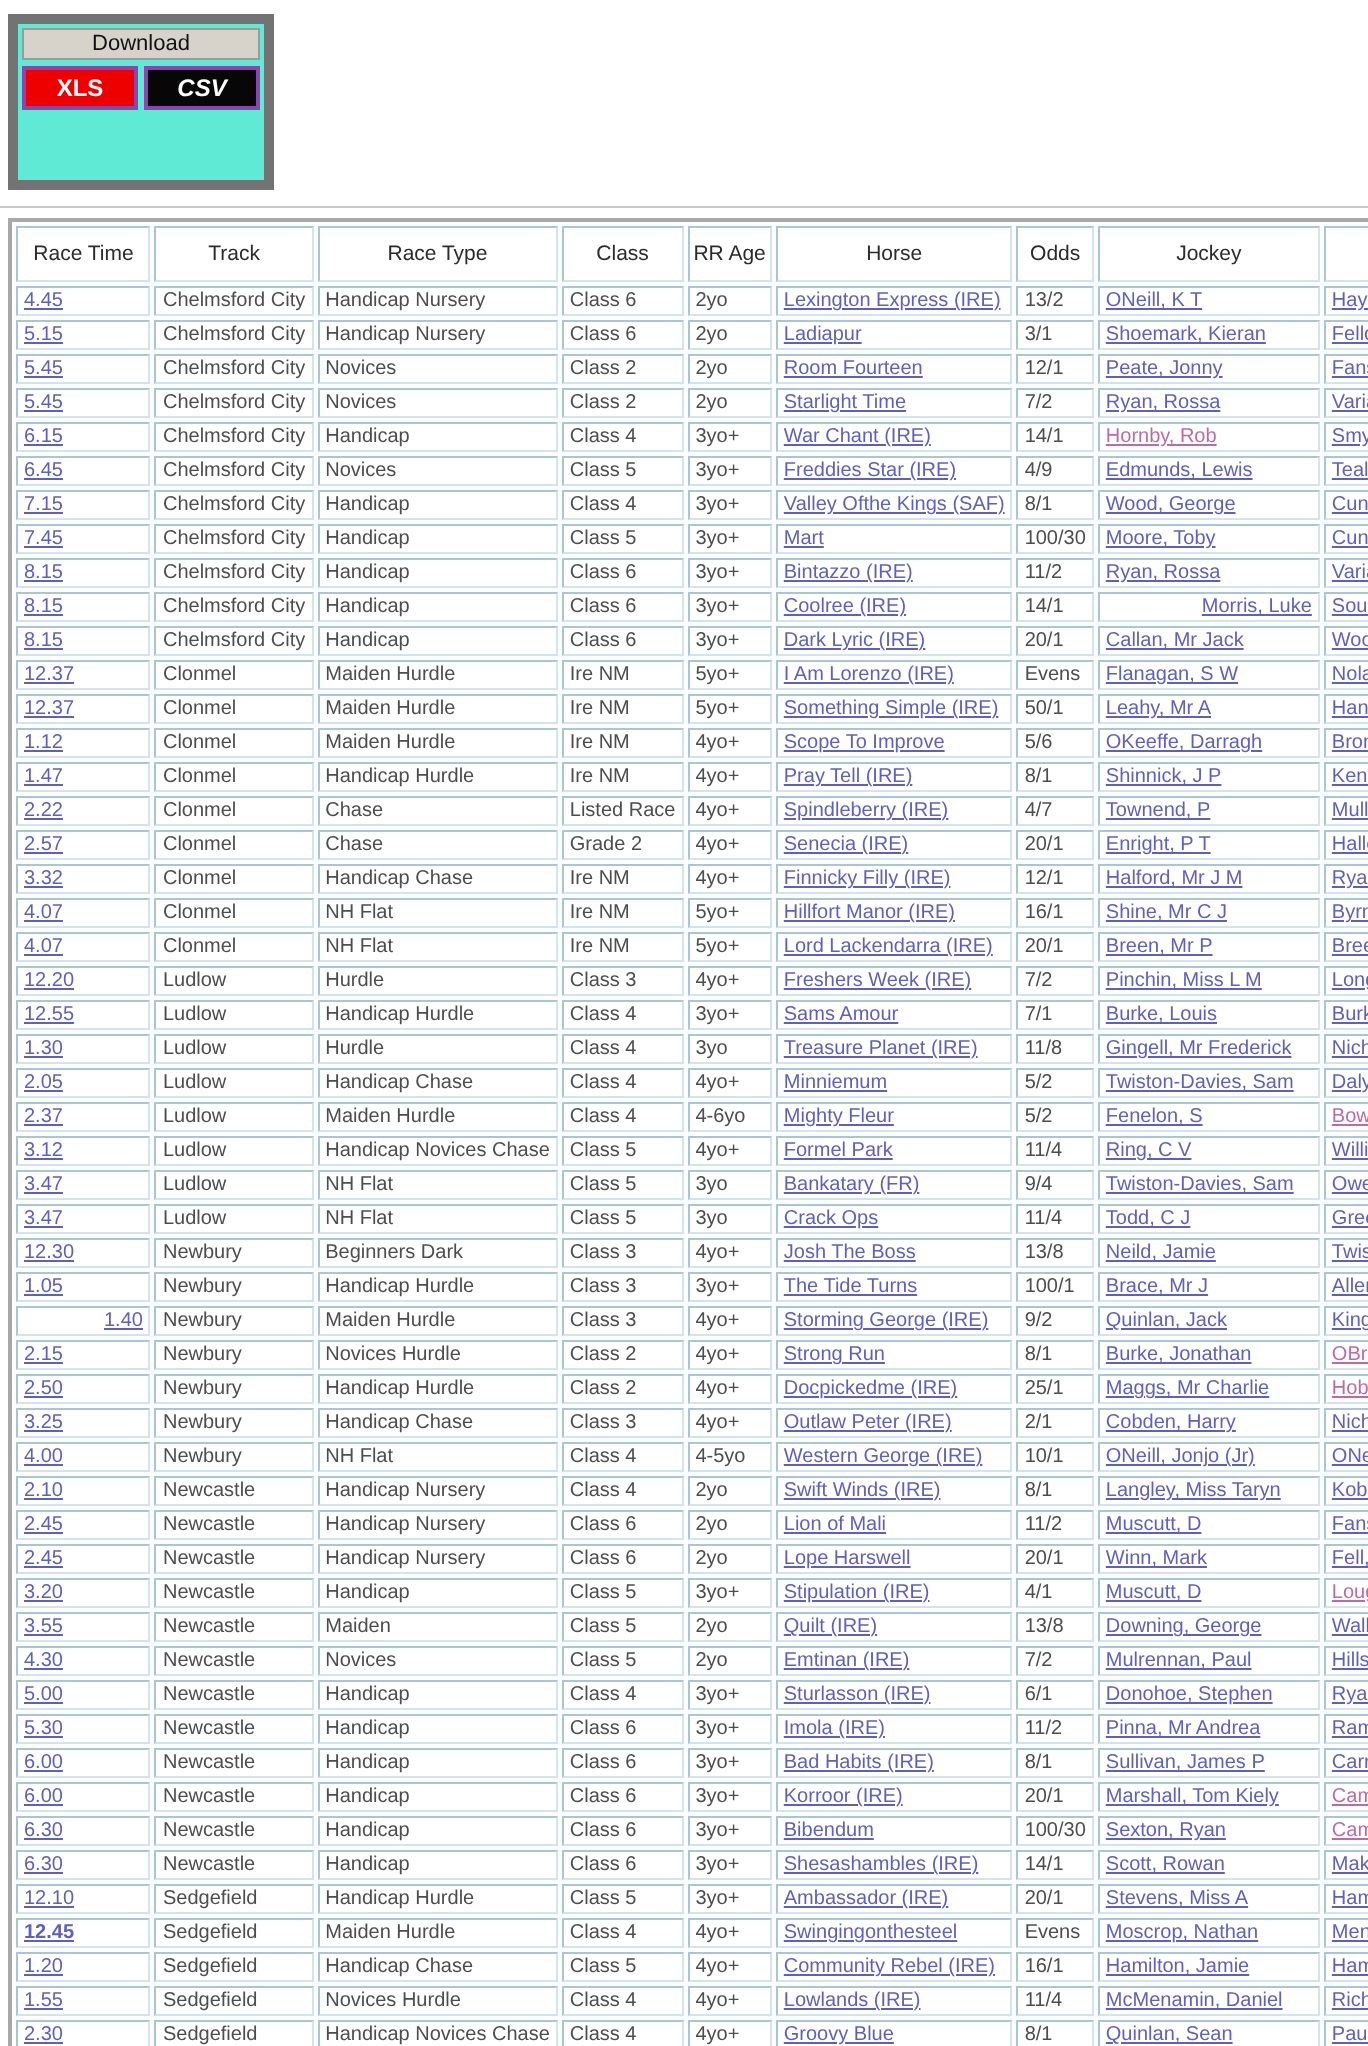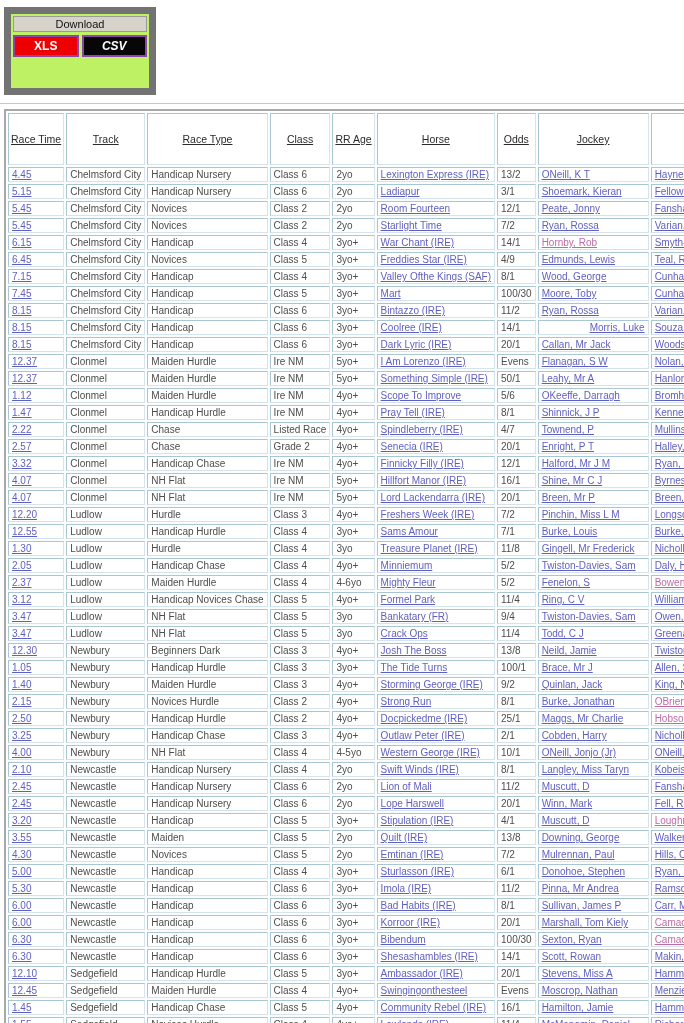--- a/index.html
+++ b/index.html
@@ -9,36 +9,36 @@
   
   .topbar { display:flex; align-items:stretch; padding:7px 0 0 4px; gap:3px; }
   .criteria-box { width:229px; min-height:88px; border:2px ridge #b5b5b5; outline:1px solid #8a8a8a; padding:3px 4px 4px 5px; }
   .criteria-text { font-size:11px; color:#3a3a3a; line-height:1.35; margin:0 0 6px 0; }
   .criteria-text b { color:#191919; }
   .btn { display:inline-block; background:#f3eedb; border:1px solid #6f6a55; box-shadow:1px 1px 0 #6f6a55;
          font-size:10.5px; color:#1c1c1c; padding:1px 4px; margin:0; cursor:pointer; font-family:"Liberation Sans",sans-serif; }
   .btn-row { margin-top:7px; }
   .btn + .btn { margin-left:2px; }
 
-  .download-box { width:152px; min-height:88px; border:7px solid #737373; padding:2px; background:#bef264; }
+  .download-box { width:133px; min-height:88px; border:5px solid #737373; padding:2px; background:#5eead4; }
   .download-header { background:#d7d3cb; border:1px solid #9a9a9a; text-align:center; font-size:11px; color:#111; padding:1px 0; }
   .download-buttons { display:flex; gap:3px; margin-top:3px; }
   .dl-btn { flex:1; text-align:center; font-size:12px; font-weight:bold; color:#fff; padding:2px 0; cursor:pointer;
             border:2px solid #8e44ad; }
 
   hr.sep { border:none; border-top:1px solid #c9c9c9; margin:8px 0 5px 0; }
 
   
   table.race { border-collapse:separate; border-spacing:2px; margin-left:4px; width:666px;
                border:2px outset #a8a8a8; background:#fdfdfd; }
   table.race th, table.race td {
       border:1px solid; border-color:#a9c6d4 #d3e4ed #d3e4ed #a9c6d4;
       font-size:10px; padding:1px 3px; white-space:nowrap; overflow:hidden; background:#fff;
   }
-  table.race th { text-align:center; color:#2b2b2b; font-weight:normal; font-size:10.5px; padding:19px 2px;text-decoration:underline; }
+  table.race th { text-align:center; color:#2b2b2b; font-weight:normal; font-size:10.5px; padding:7px 2px; }
   table.race td { color:#4d4d4d; height:12px; }
   a.cell-link { text-decoration:underline; cursor:pointer; }
 </style>
 </head>
 <body>
 
 <div class="page">
 
   <div class="topbar">
 
@@ -403,21 +403,21 @@
           <td>Newbury</td>
           <td>Handicap Hurdle</td>
           <td>Class 3</td>
           <td>3yo+</td>
           <td><a class="cell-link" style="color: rgb(95, 95, 192);">The Tide Turns</a></td>
           <td>100/1</td>
           <td><a class="cell-link" style="color: rgb(95, 95, 192);">Brace, Mr J</a></td>
           <td><a class="cell-link" style="color: rgb(95, 95, 192);">Allen, S G</a></td>
         </tr>
         <tr>
-          <td><a class="cell-link" style="color: rgb(95, 95, 192);">1.40</a></td>
+          <td><a class="cell-link" style="color: rgb(95, 95, 192); margin-left: 40px;">1.40</a></td>
           <td>Newbury</td>
           <td>Maiden Hurdle</td>
           <td>Class 3</td>
           <td>4yo+</td>
           <td><a class="cell-link" style="color: rgb(95, 95, 192);">Storming George (IRE)</a></td>
           <td>9/2</td>
           <td><a class="cell-link" style="color: rgb(95, 95, 192);">Quinlan, Jack</a></td>
           <td><a class="cell-link" style="color: rgb(95, 95, 192);">King, N B</a></td>
         </tr>
         <tr>
@@ -601,32 +601,32 @@
           <td>Sedgefield</td>
           <td>Handicap Hurdle</td>
           <td>Class 5</td>
           <td>3yo+</td>
           <td><a class="cell-link" style="color: rgb(95, 95, 192);">Ambassador (IRE)</a></td>
           <td>20/1</td>
           <td><a class="cell-link" style="color: rgb(95, 95, 192);">Stevens, Miss A</a></td>
           <td><a class="cell-link" style="color: rgb(95, 95, 192);">Hammond, Micky</a></td>
         </tr>
         <tr>
-          <td><a class="cell-link" style="color: rgb(95, 95, 192);">12.45</a></td>
+          <td><a class="cell-link" style="color: rgb(95, 95, 192); font-weight: bold;">12.45</a></td>
           <td>Sedgefield</td>
           <td>Maiden Hurdle</td>
           <td>Class 4</td>
           <td>4yo+</td>
           <td><a class="cell-link" style="color: rgb(95, 95, 192);">Swingingonthesteel</a></td>
           <td>Evens</td>
           <td><a class="cell-link" style="color: rgb(95, 95, 192);">Moscrop, Nathan</a></td>
           <td><a class="cell-link" style="color: rgb(95, 95, 192);">Menzies, Rebecca</a></td>
         </tr>
         <tr>
-          <td><a class="cell-link" style="color: rgb(95, 95, 192);">1.45</a></td>
+          <td><a class="cell-link" style="color: rgb(95, 95, 192);">1.20</a></td>
           <td>Sedgefield</td>
           <td>Handicap Chase</td>
           <td>Class 5</td>
           <td>4yo+</td>
           <td><a class="cell-link" style="color: rgb(95, 95, 192); margin-top: 17px;">Community Rebel (IRE)</a></td>
           <td>16/1</td>
           <td><a class="cell-link" style="color: rgb(95, 95, 192);">Hamilton, Jamie</a></td>
           <td><a class="cell-link" style="color: rgb(95, 95, 192);">Hammond, Micky</a></td>
         </tr>
         <tr>

